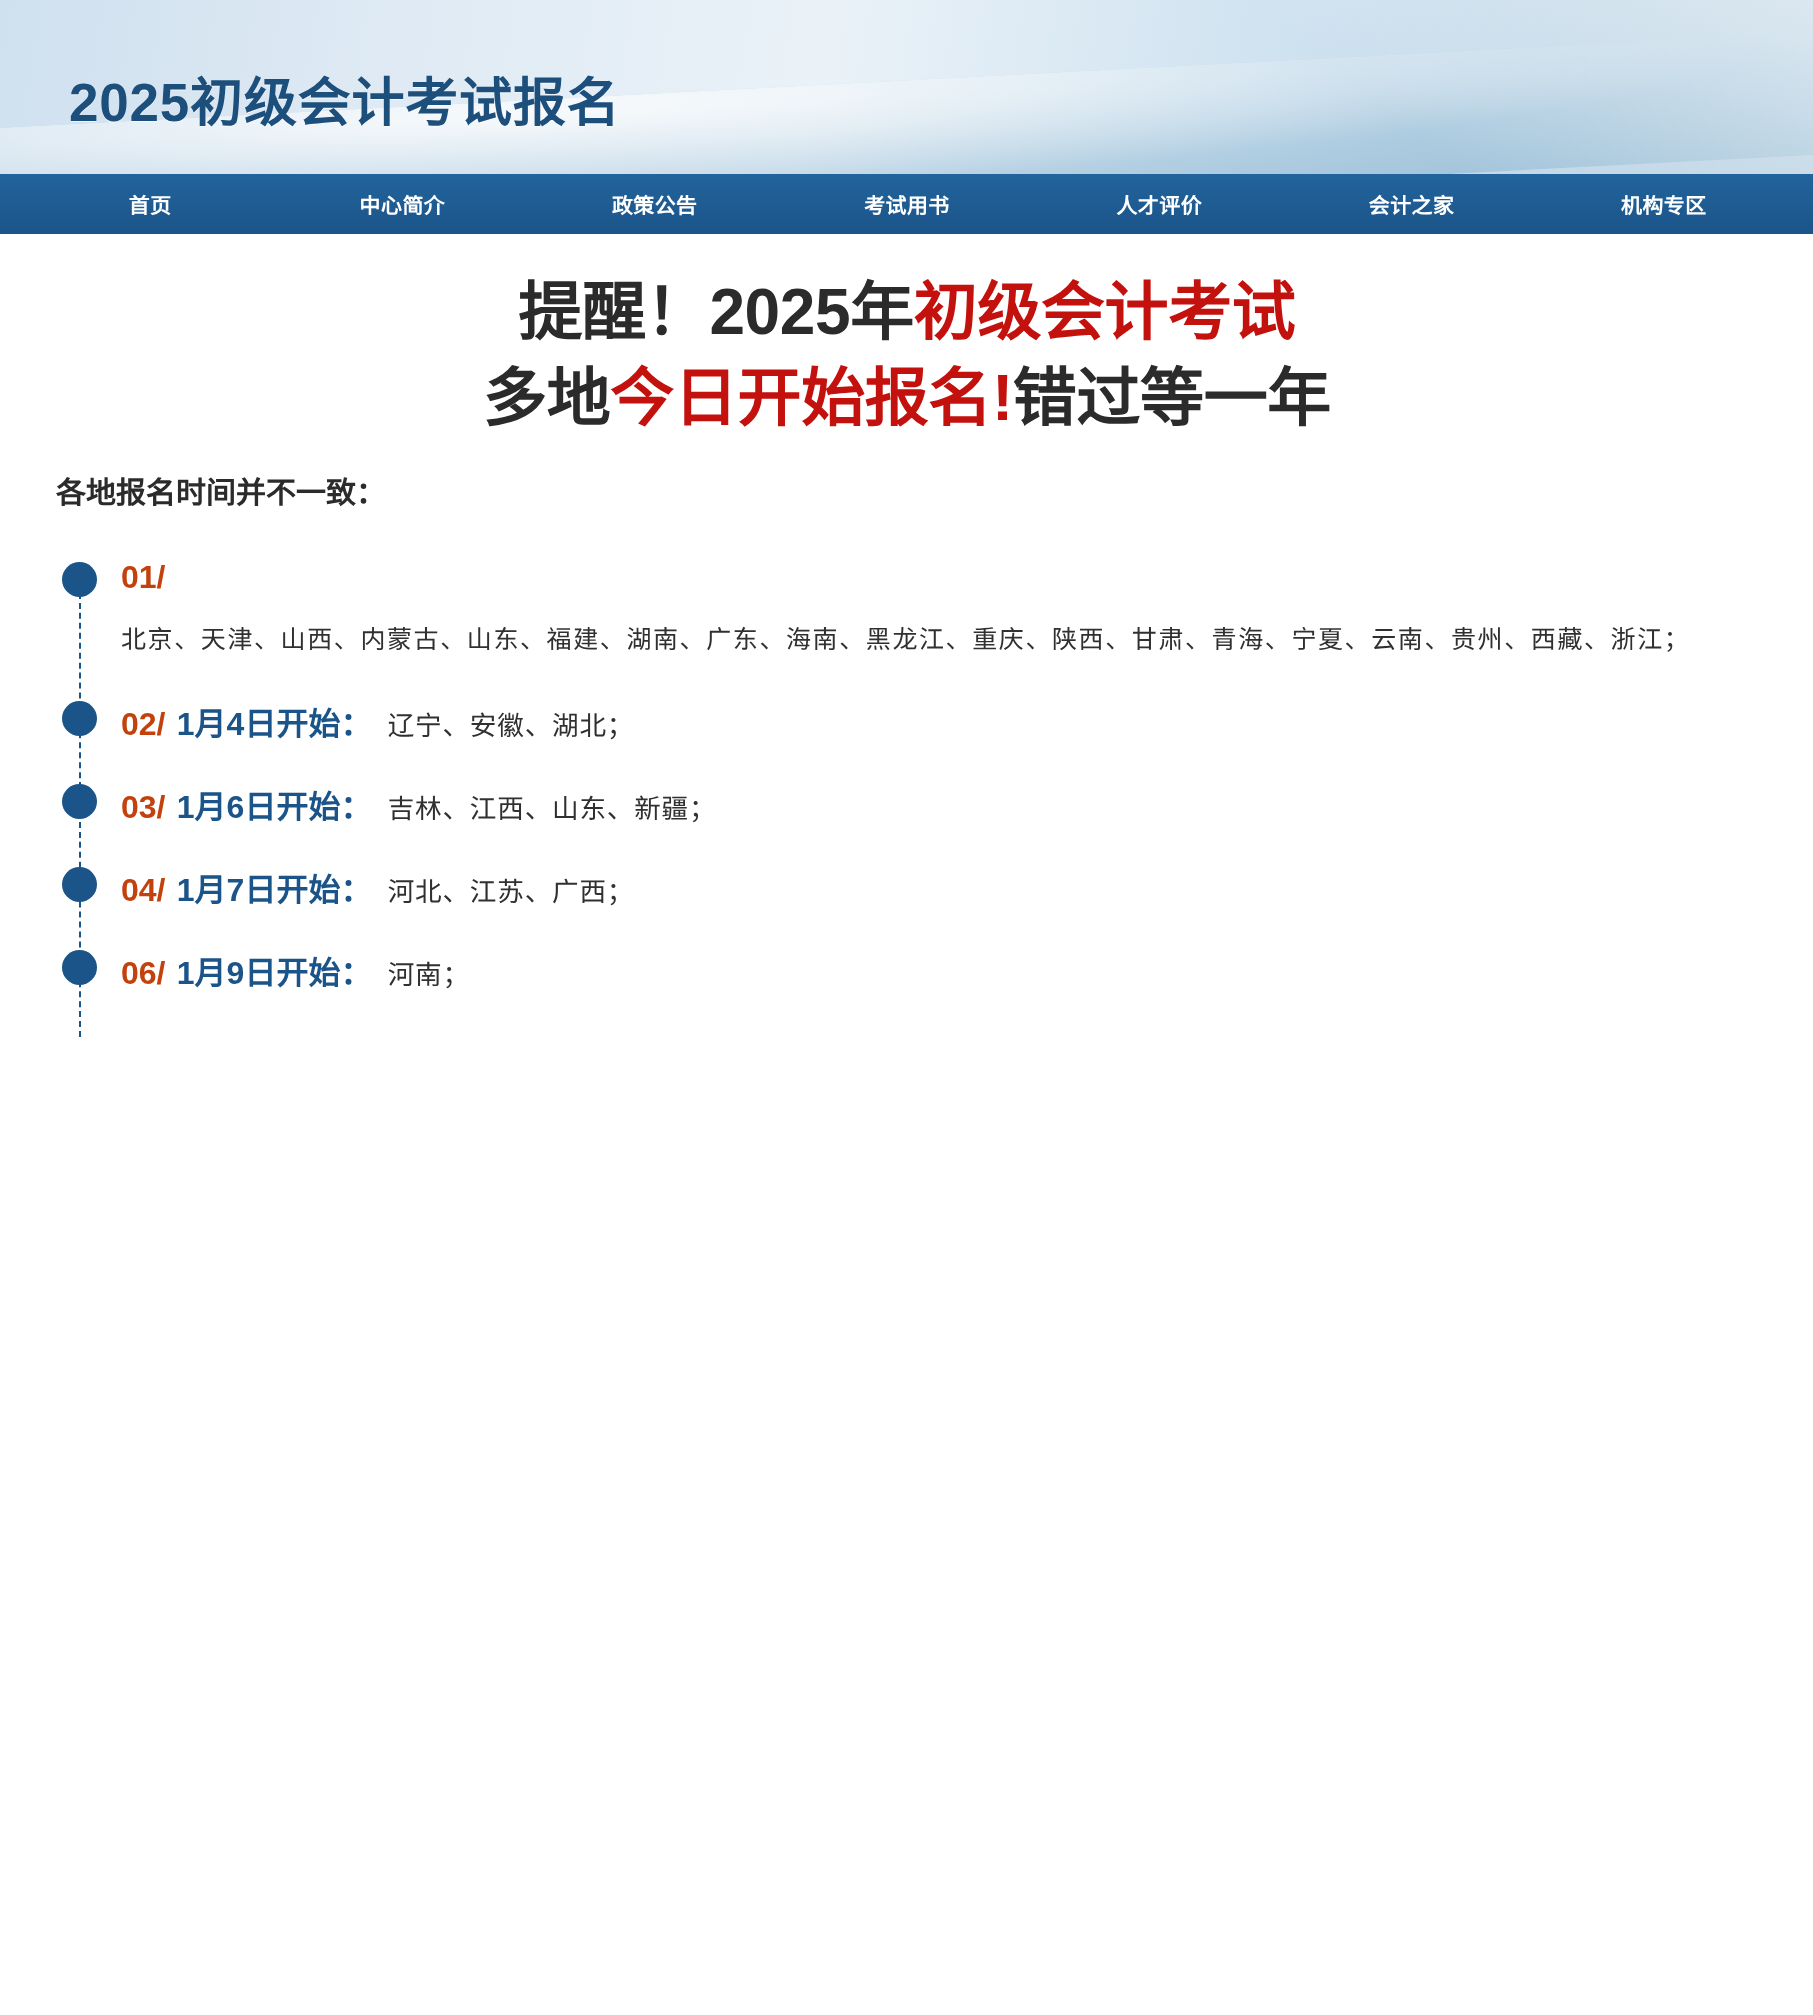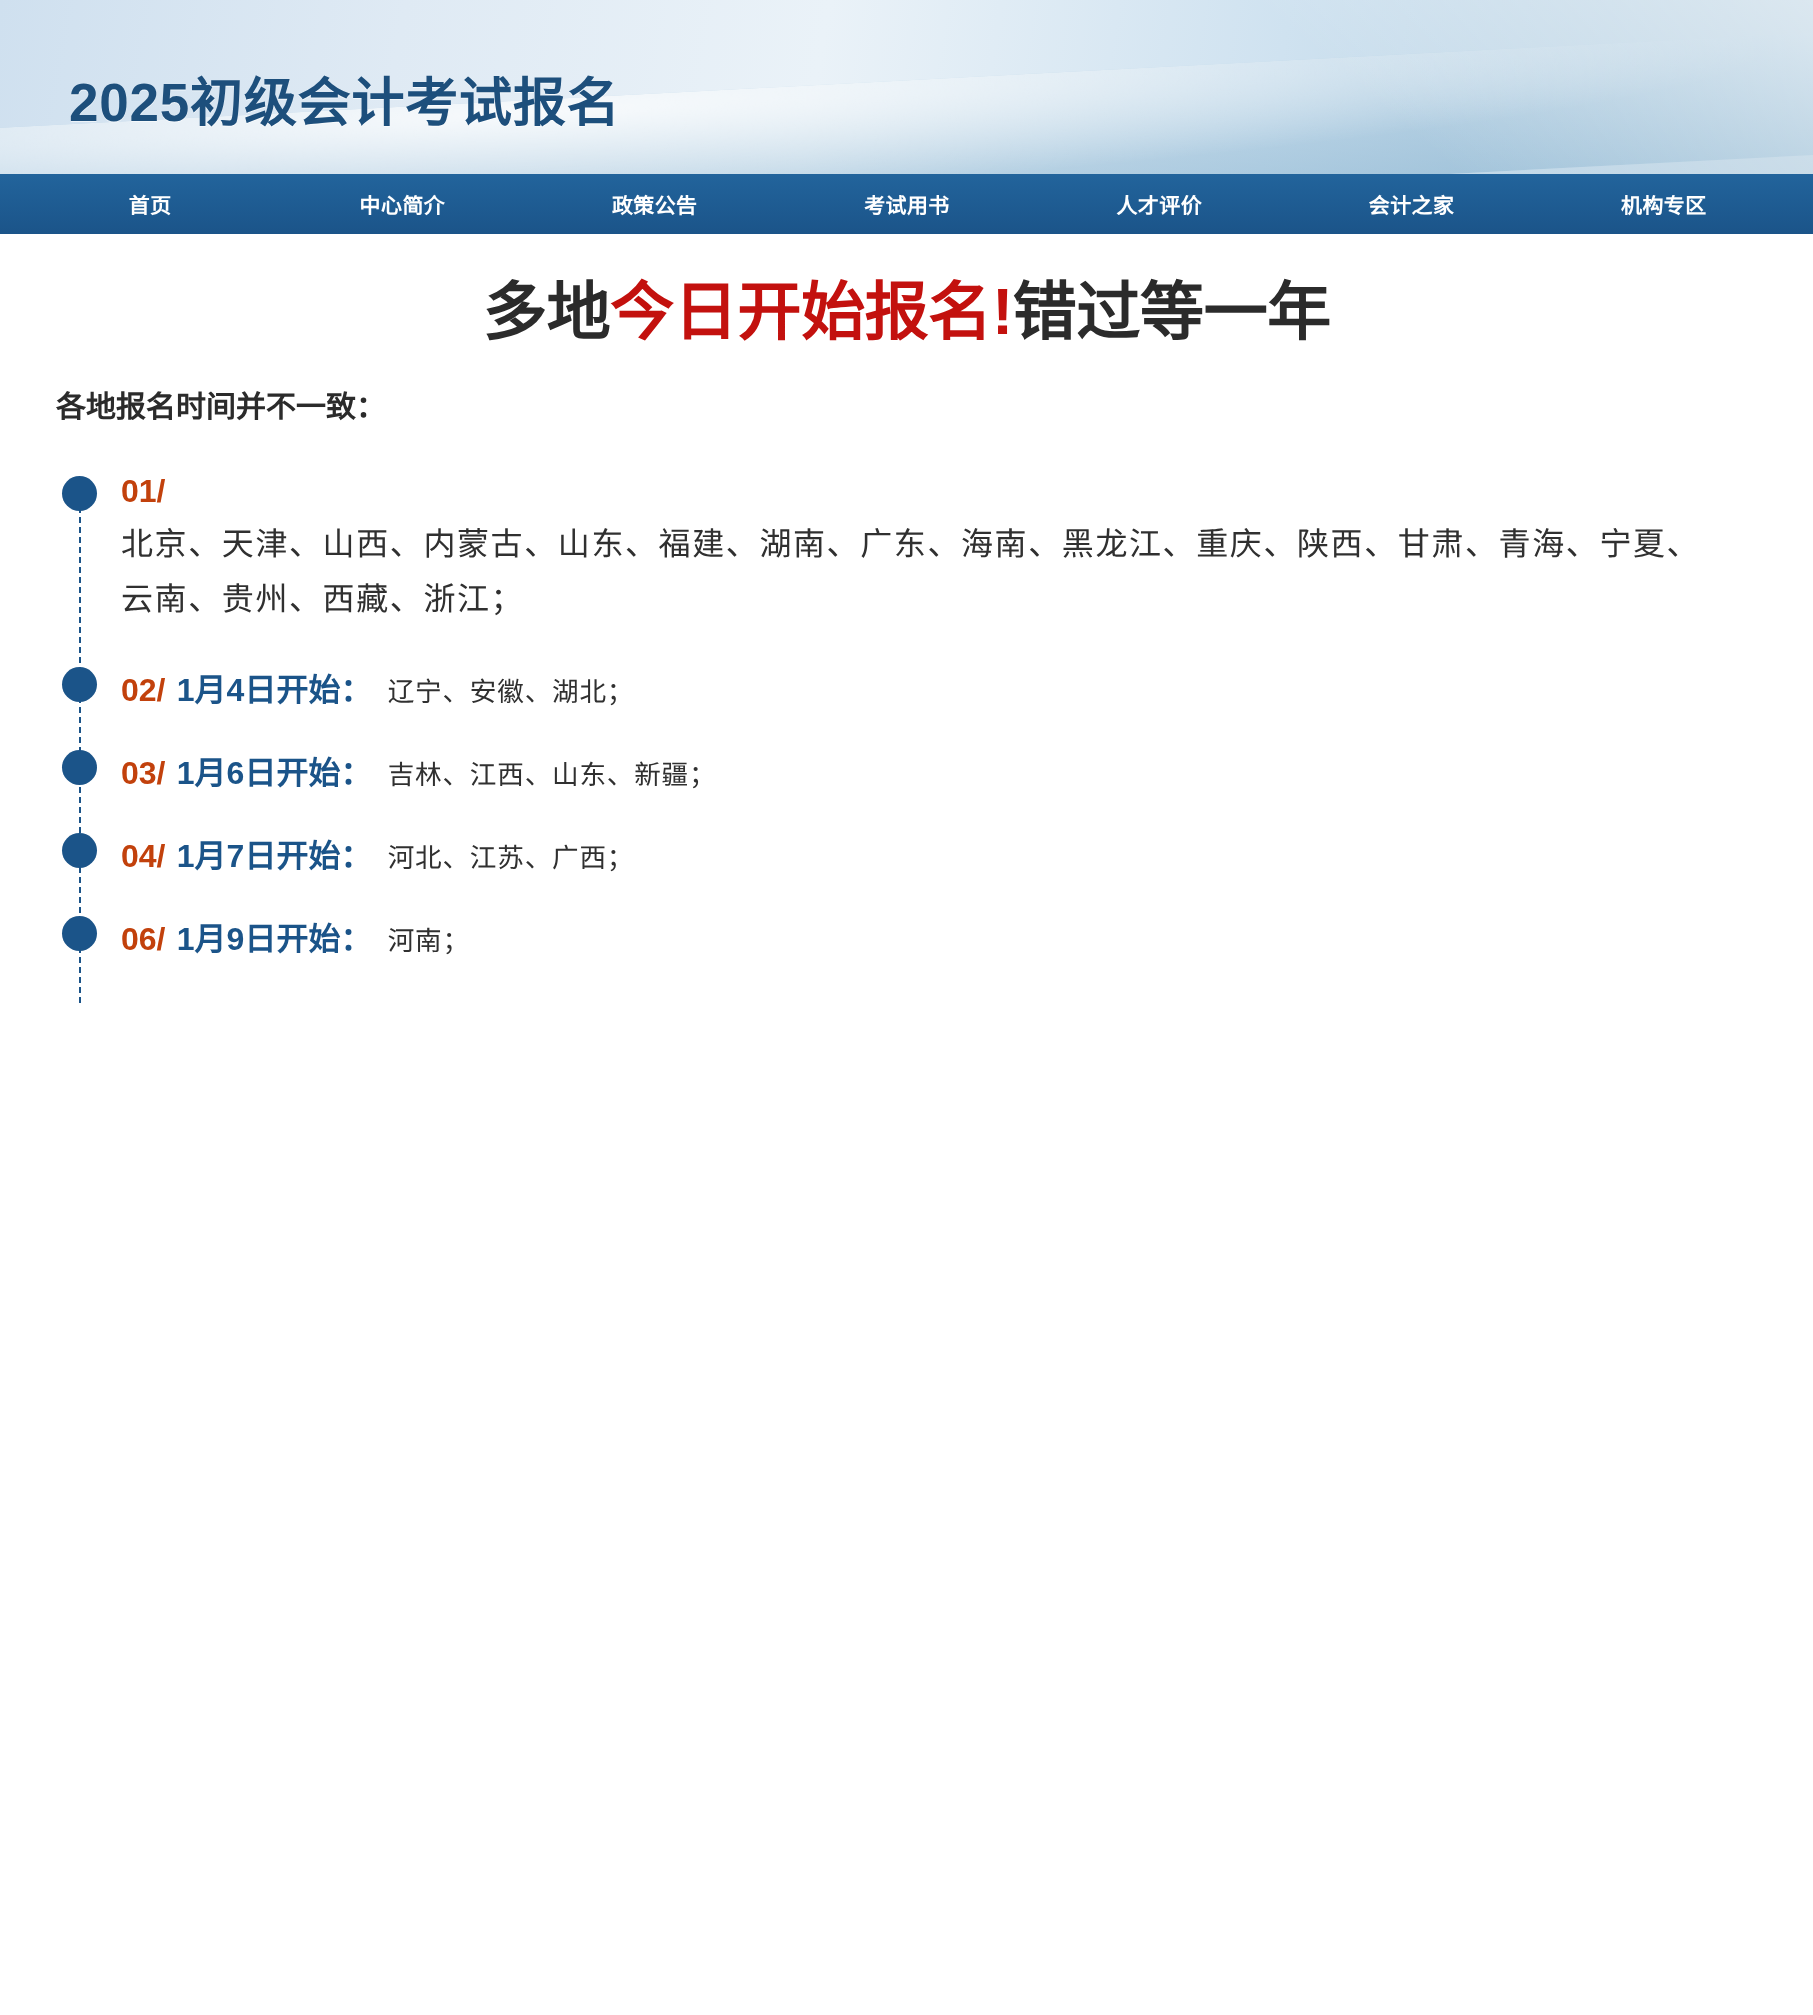--- a/index.html
+++ b/index.html
@@ -158,22 +158,22 @@
     white-space: nowrap;
   }
   .tl-inline-regions {
     font-size: 26.6px;
     color: #303030;
     margin-left: 15.3px;
     white-space: nowrap;
     letter-spacing: 0.8px;
   }
   .tl-regions {
-    margin-top: 7px;
-    font-size: 32px;
+    margin-top: 22px;
+    font-size: 25px;
     color: #303030;
     line-height: 1.72;
     letter-spacing: 1.6px;
     max-width: 1596px;
   }
 </style>
 </head>
 <body>
 
 <div class="banner">
@@ -187,20 +187,23 @@
   <div class="nav-item">考试用书</div>
   <div class="nav-item">人才评价</div>
   <div class="nav-item">会计之家</div>
   <div class="nav-item">机构专区</div>
 </nav>
 
 <main class="content">
 
   <h1 class="headline">
     <span class="headline-line">
+      <span>提醒！2025年</span><span class="hl-red">初级会计考试</span>
+    </span>
+    <span class="headline-line">
       <span>多地</span><span class="hl-red">今日开始报名!</span><span>错过等一年</span>
     </span>
   </h1>
 
   <div class="intro">
     <p>各地报名时间并不一致：</p>
   </div>
 
   <section class="timeline">
     <div class="timeline-line"></div>

